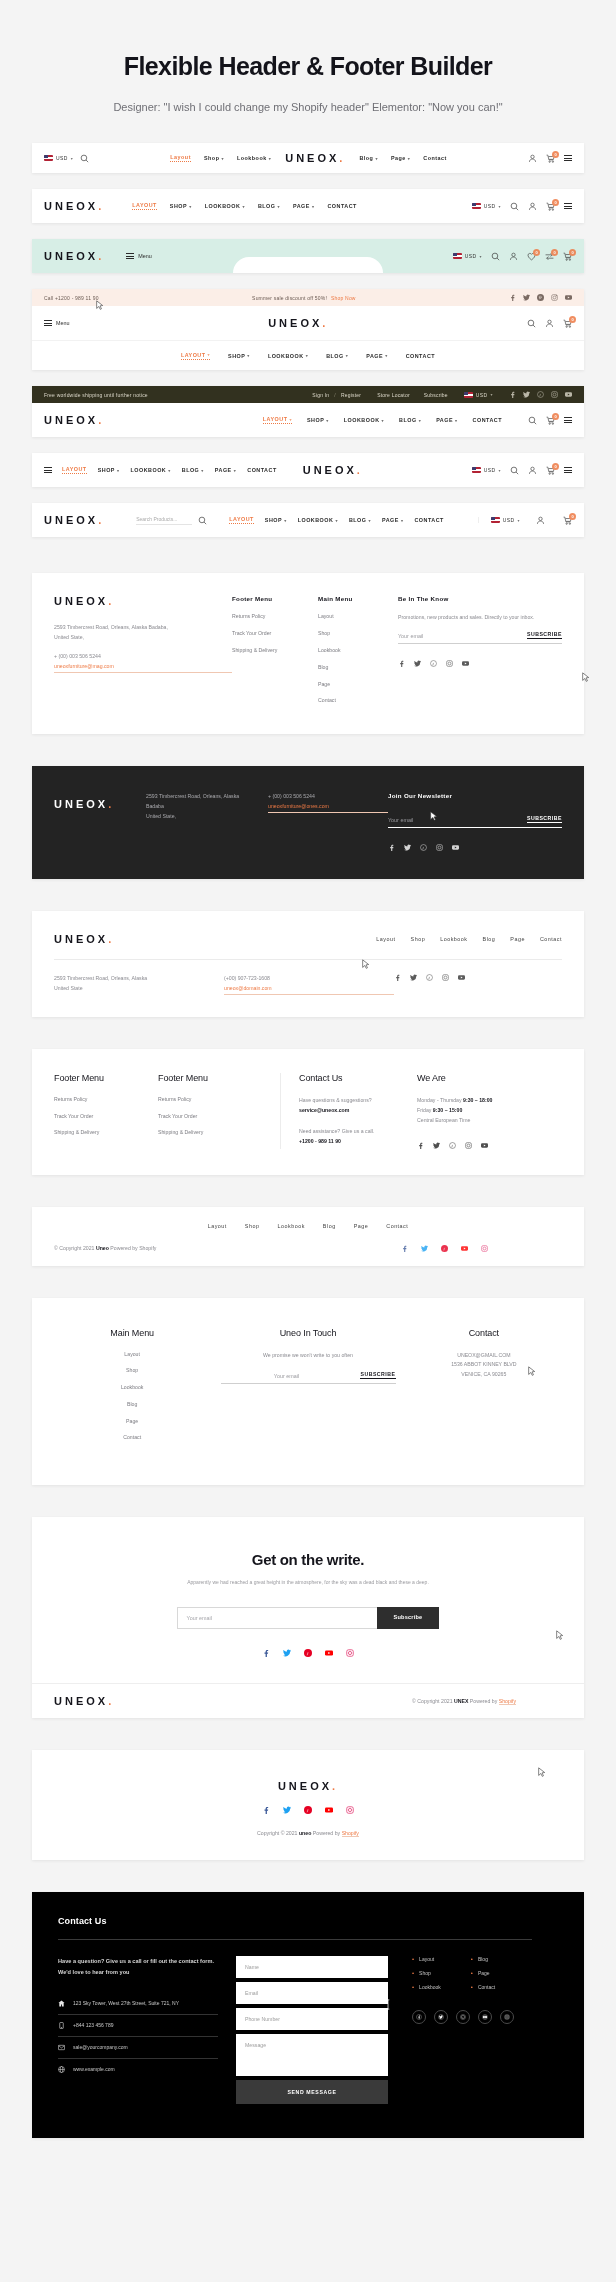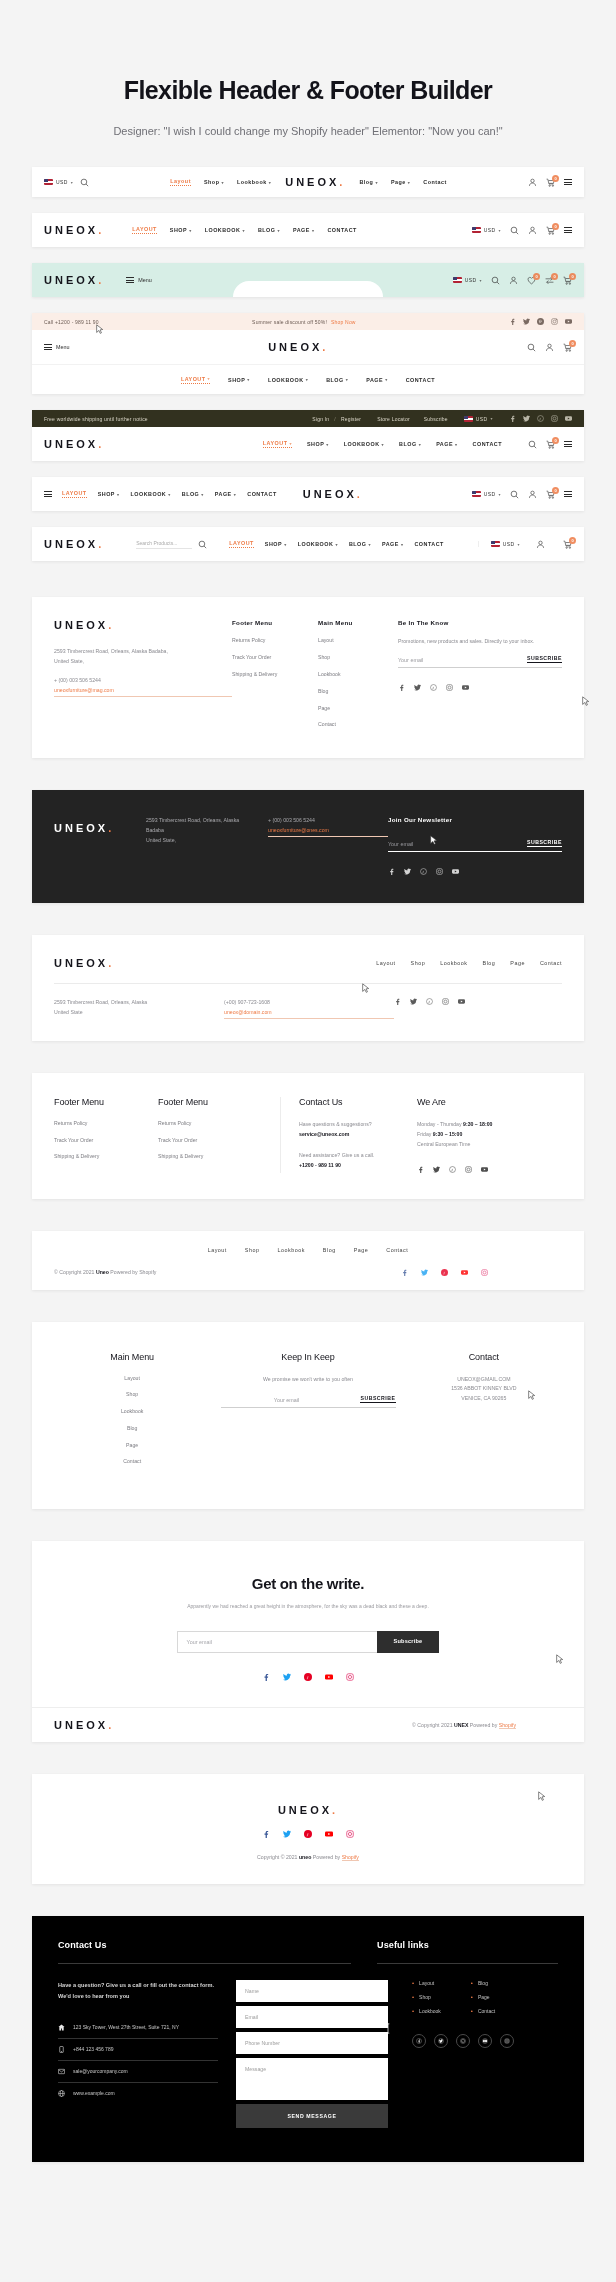--- a/index.html
+++ b/index.html
@@ -3,21 +3,21 @@
 <meta charset="utf-8">
 <style>
   * { box-sizing: border-box; margin: 0; padding: 0; }
   body {
     width: 616px;
     background: #f4f4f4;
     font-family: "Liberation Sans", sans-serif;
     color: #111;
     -webkit-font-smoothing: antialiased;
   }
-  .page { width: 616px; padding: 0 0 30px 0; margin-top: 24px; }
+  .page { width: 616px; padding: 0 0 30px 0; }
 
   
   .hero { padding: 52px 40px 26px; text-align: center; }
   .hero h1 {
     font-size: 25px; font-weight: 700; letter-spacing: -0.6px;
     color: #13131a; margin-bottom: 16px;
   }
   .hero p {
     font-size: 11px; line-height: 1.85; color: #6f6f75;
     max-width: 420px; margin: 0 auto;
@@ -1027,21 +1027,21 @@
         <div class="col" style="flex:1;align-items:center">
           <div class="ft-h big">Main Menu</div>
           <div class="ft-li">Layout</div>
           <div class="ft-li">Shop</div>
           <div class="ft-li">Lookbook</div>
           <div class="ft-li">Blog</div>
           <div class="ft-li">Page</div>
           <div class="ft-li">Contact</div>
         </div>
         <div class="col" style="flex:1.25;align-items:center">
-          <div class="ft-h big">Keep In Keep</div>
+          <div class="ft-h big">Uneo In Touch</div>
           <div class="ft-p" style="margin-bottom:11px">We promise we won't write to you often</div>
           <div class="sub-wrap onwhite" style="width:175px">
             <div class="sub-input">Your email</div>
             <div class="sub-btn">SUBSCRIBE</div>
           </div>
         </div>
         <div class="col" style="flex:1;align-items:center">
           <div class="ft-h big">Contact</div>
           <div class="ft-p">UNEOX@GMAIL.COM</div>
           <div class="ft-p">1536 ABBOT KINNEY BLVD</div>
@@ -1158,24 +1158,20 @@
   </div>
 
   <div class="card black" style="margin-bottom:0">
     <div class="cc">
       <div class="ft-row">
         <div style="flex:1.62">
           <h3>Contact Us</h3>
           <div class="cc-hr"></div>
         </div>
         <div style="width:26px"></div>
-        <div style="flex:1">
-          <h3>Useful links</h3>
-          <div class="cc-hr"></div>
-        </div>
       </div>
       <div class="ft-row">
         <div class="col" style="width:160px">
           <div class="cc-text">Have a question? Give us a call or fill out the contact form. We'd love to hear from you</div>
           <div class="cc-item">
             <span class="ico">
                 <svg viewBox="0 0 16 16" fill="#fff">
                   <path d="M8 1 1 7h2v8h4v-5h2v5h4V7h2z"></path>
                 </svg>
               </span>

